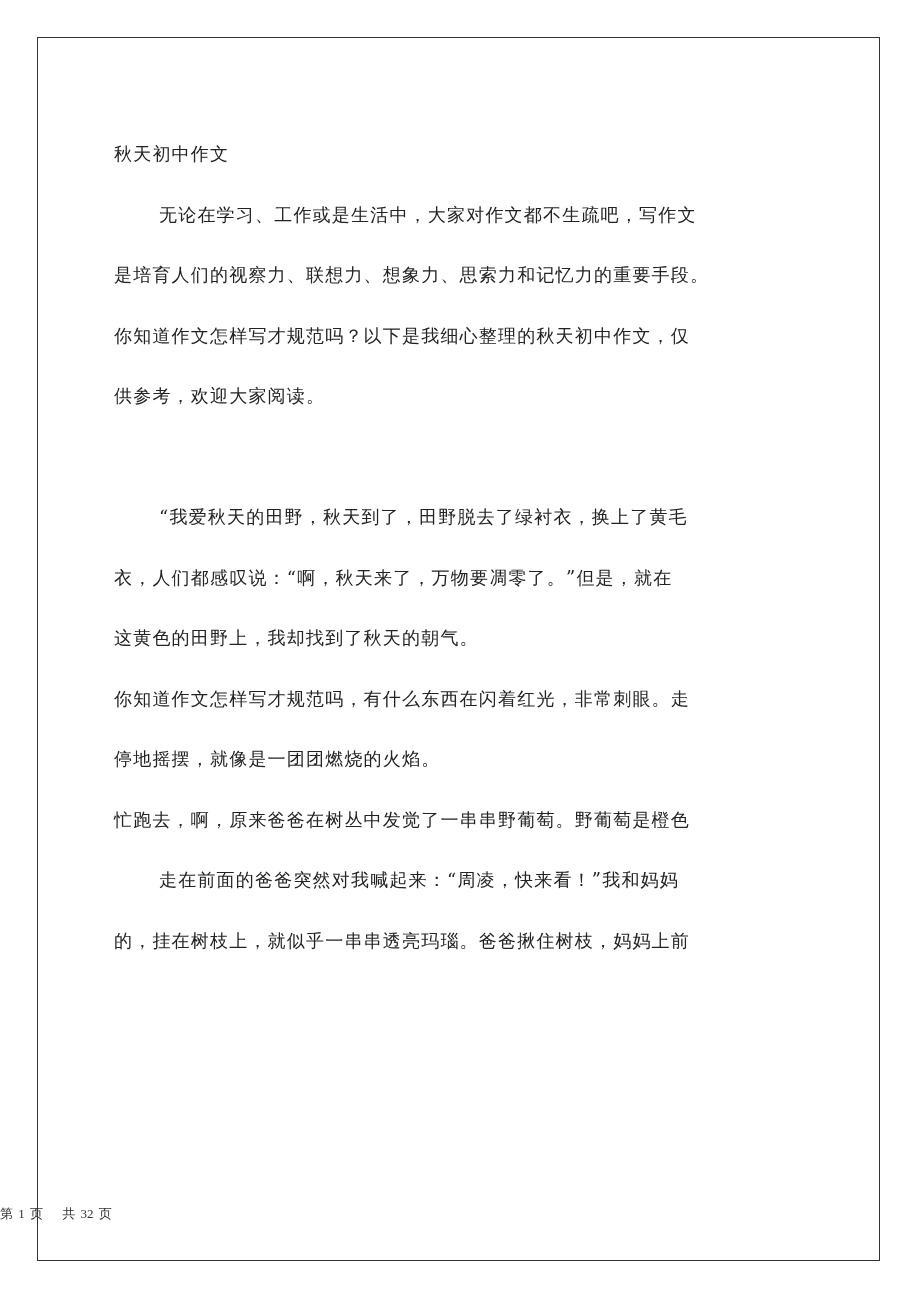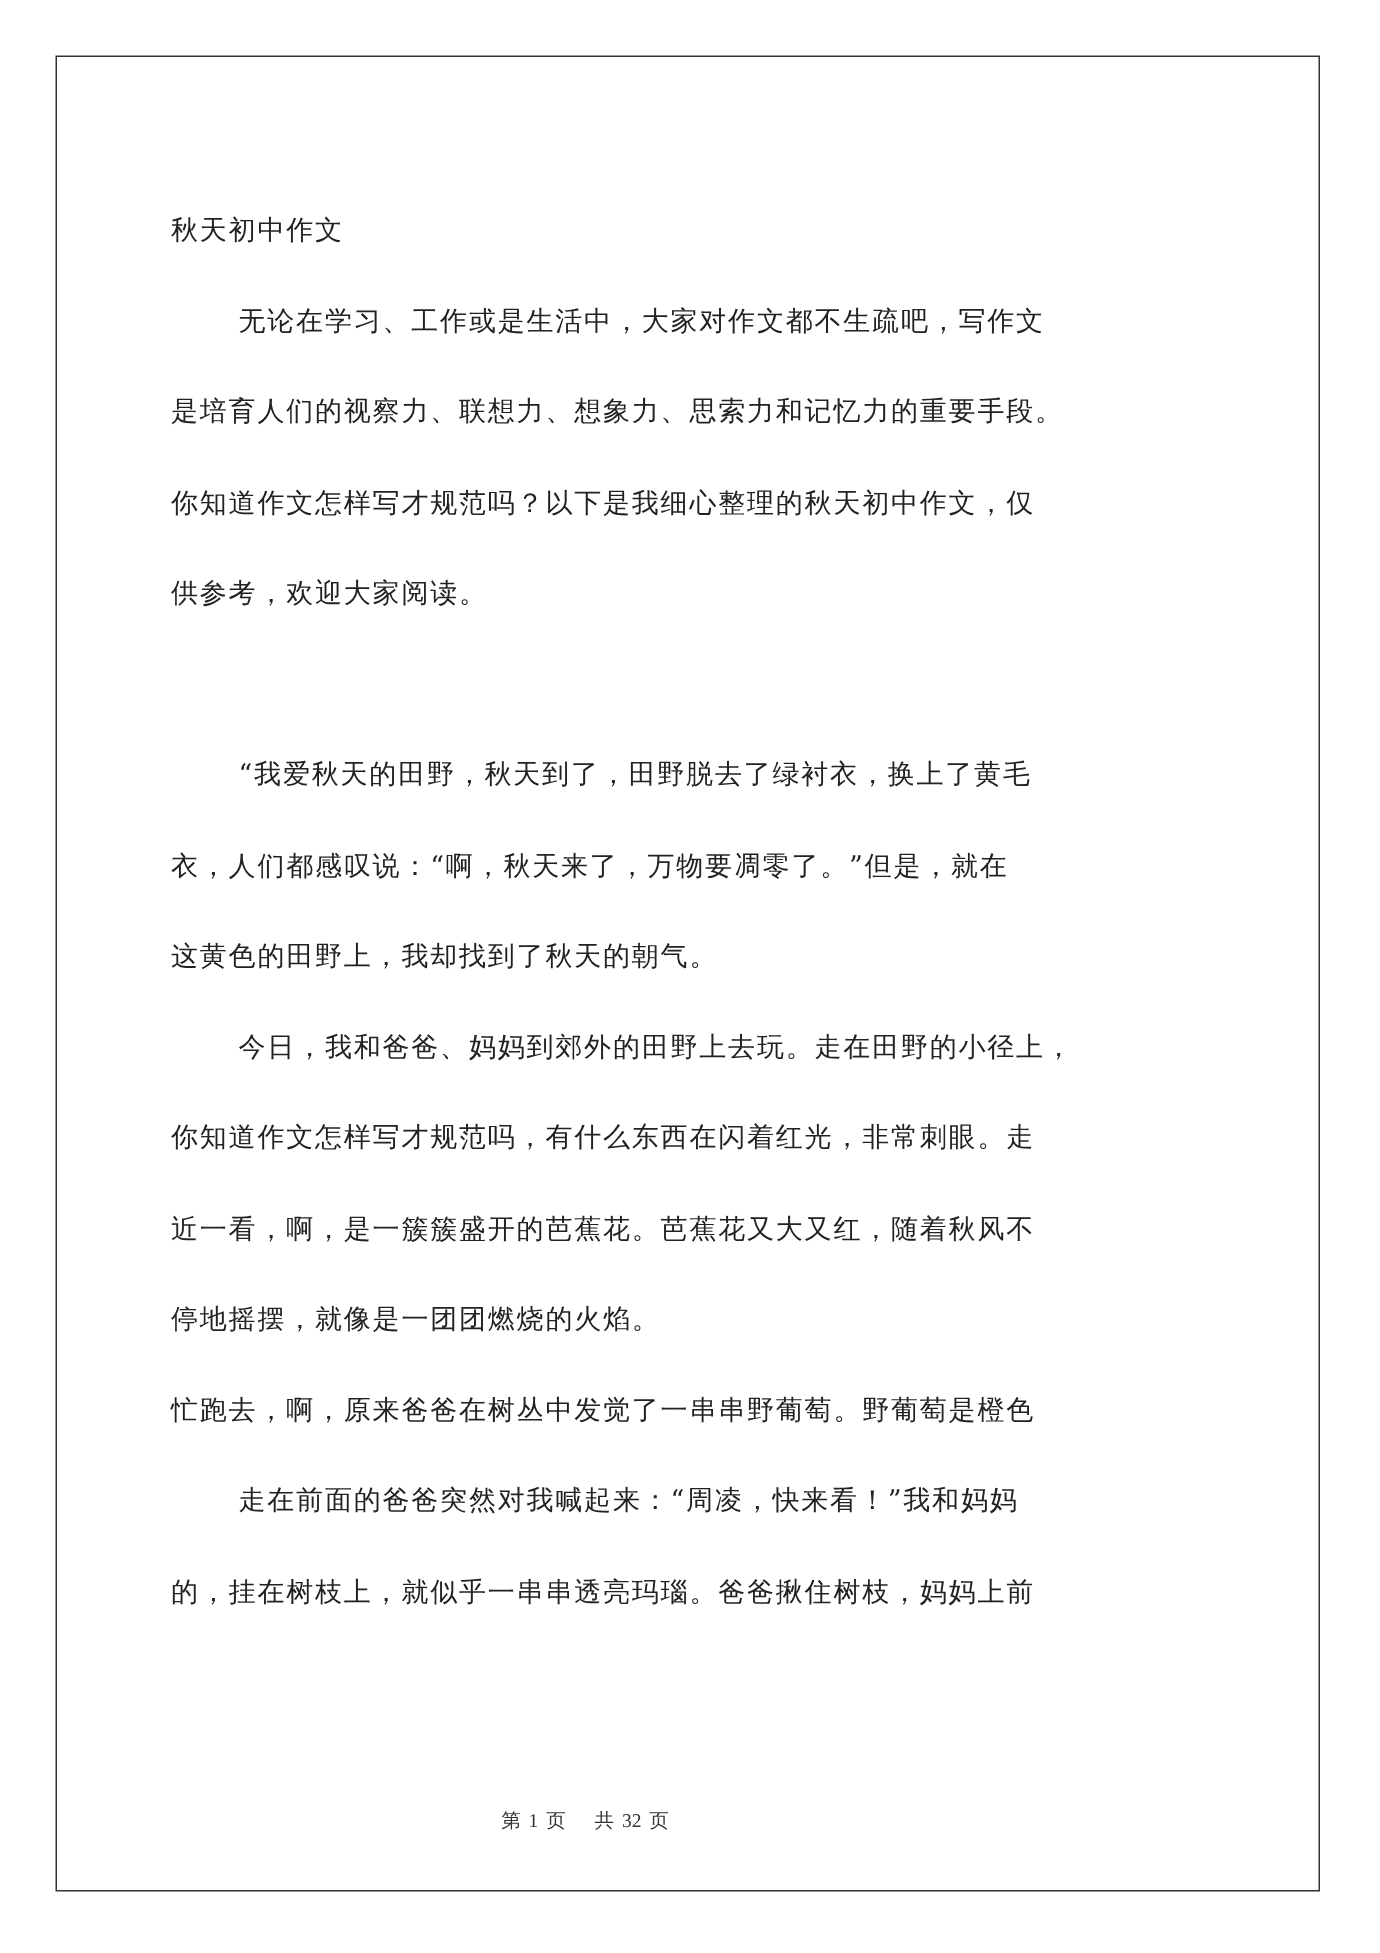--- a/index.html
+++ b/index.html
@@ -42,21 +42,21 @@
       padding-left: 45px;
     }
     .gap {
       height: 60.5px;
     }
     .footer {
       position: absolute;
       left: 0;
       width: 780px;
       top: 1205px;
-      text-align: center;
+      text-align: left;
       font-size: 13px;
       color: #333333;
       font-family: "Liberation Serif", "DejaVu Serif", serif;
       word-spacing: 2px;
     }
     .footer span + span {
       margin-left: 14px;
     }
   </style>
 </head>
@@ -72,23 +72,21 @@
   <div class="line">你知道作文怎样写才规范吗？以下是我细心整理的秋天初中作文，仅</div>
   <div class="line">供参考，欢迎大家阅读。</div>
 
   <div class="gap"></div>
 
 
   <div class="line indent">“我爱秋天的田野，秋天到了，田野脱去了绿衬衣，换上了黄毛</div>
   <div class="line">衣，人们都感叹说：“啊，秋天来了，万物要凋零了。”但是，就在</div>
   <div class="line">这黄色的田野上，我却找到了秋天的朝气。</div>
 
-  <div class="line indent">今日，我和爸爸、妈妈到郊外的田野上去玩。走在田野的小径上，</div>
   <div class="line">你知道作文怎样写才规范吗，有什么东西在闪着红光，非常刺眼。走</div>
-  <div class="line">近一看，啊，是一簇簇盛开的芭蕉花。芭蕉花又大又红，随着秋风不</div>
   <div class="line">停地摇摆，就像是一团团燃烧的火焰。</div>
 
   <div class="line">忙跑去，啊，原来爸爸在树丛中发觉了一串串野葡萄。野葡萄是橙色</div>
   <div class="line indent">走在前面的爸爸突然对我喊起来：“周凌，快来看！”我和妈妈</div>
   <div class="line">的，挂在树枝上，就似乎一串串透亮玛瑙。爸爸揪住树枝，妈妈上前</div>
 </div>
 
 <div class="footer">
   <span>第 1 页</span>
   <span>共 32 页</span>

